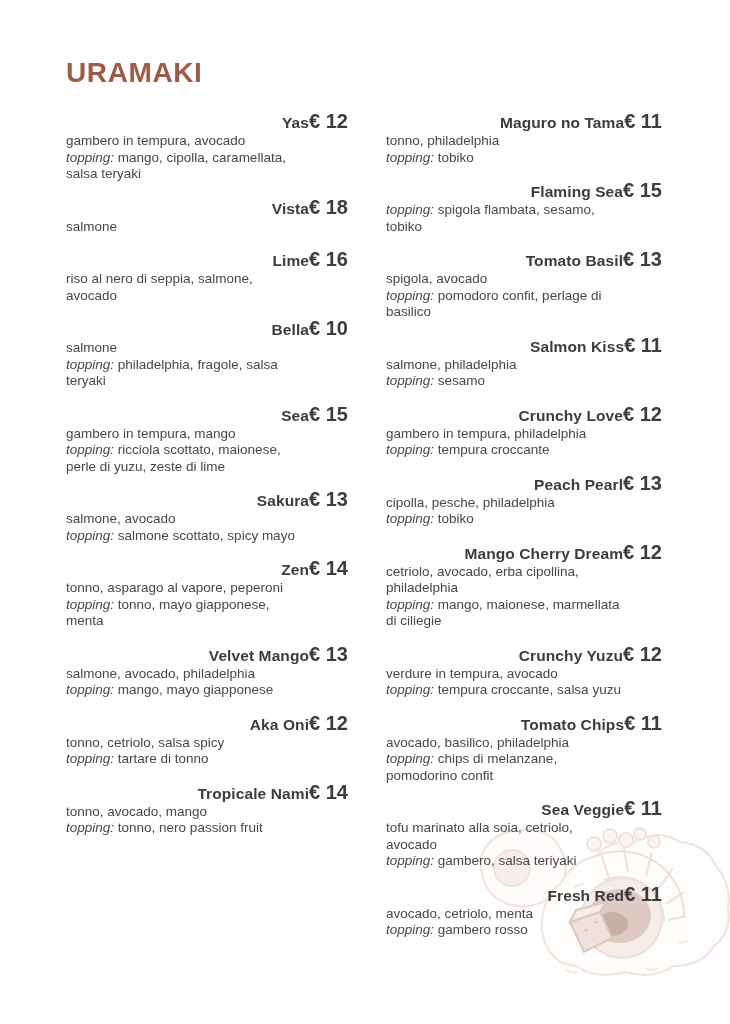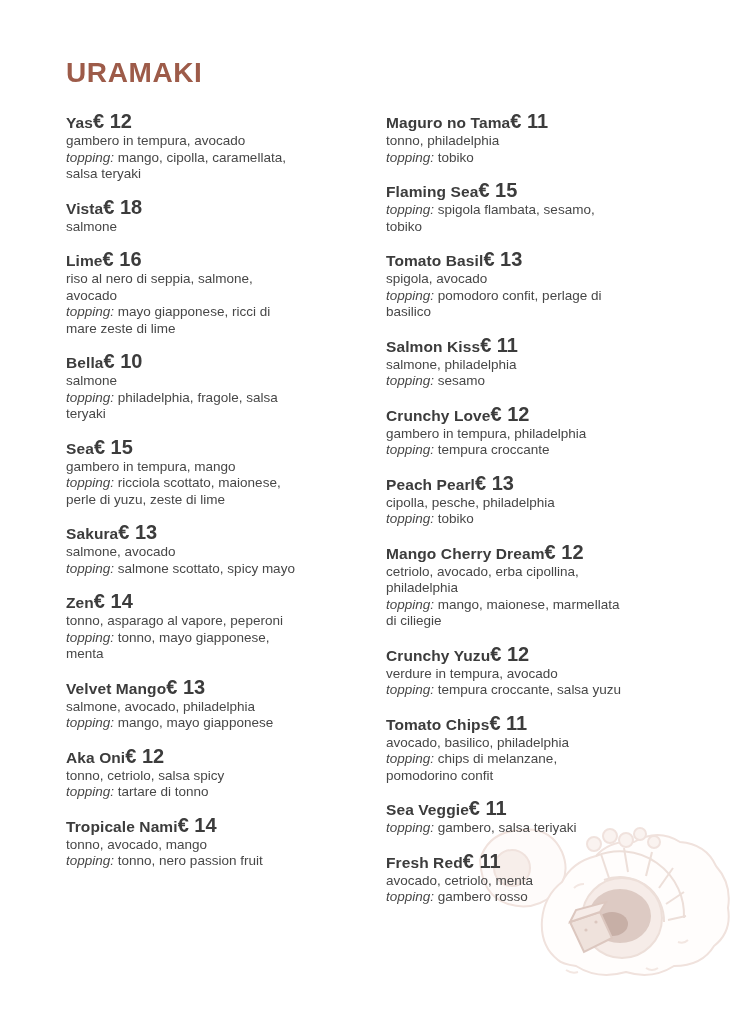--- a/index.html
+++ b/index.html
@@ -28,21 +28,21 @@
     gap: 38px;
     position: relative;
     z-index: 2;
   }
   .col { width: 282px; flex: none; }
   .col-right { width: 276px; }
 
   .item { margin-bottom: 14px; }
   .item-head {
     display: flex;
-    justify-content: flex-start;
+    justify-content: flex-end;
     align-items: baseline;
     line-height: 20px;
   }
   .item-name {
     font-size: 15.5px;
     font-weight: 700;
     color: #3c3c3c;
     letter-spacing: 0.1px;
   }
   .item-price {
@@ -92,21 +92,20 @@
       </div>
       <p class="item-desc">salmone</p>
     </article>
 
     <article class="item">
       <div class="item-head">
         <h2 class="item-name">Lime</h2>
         <span class="item-price">€ 16</span>
       </div>
       <p class="item-desc">riso al nero di seppia, salmone, avocado</p>
-      <p class="item-topping"><span class="topping-label">topping:</span> <span class="topping-text">mayo giapponese, ricci di mare zeste di lime</span></p>
     </article>
 
     <article class="item">
       <div class="item-head">
         <h2 class="item-name">Bella</h2>
         <span class="item-price">€ 10</span>
       </div>
       <p class="item-desc">salmone</p>
       <p class="item-topping"><span class="topping-label">topping:</span> <span class="topping-text">philadelphia, fragole, salsa teryaki</span></p>
     </article>
@@ -244,20 +243,21 @@
       </div>
       <p class="item-desc">avocado, basilico, philadelphia</p>
       <p class="item-topping"><span class="topping-label">topping:</span> <span class="topping-text">chips di melanzane, pomodorino confit</span></p>
     </article>
 
     <article class="item">
       <div class="item-head">
         <h2 class="item-name">Sea Veggie</h2>
         <span class="item-price">€ 11</span>
       </div>
+      <p class="item-desc">tofu marinato alla soia, cetriolo, avocado</p>
       <p class="item-topping"><span class="topping-label">topping:</span> <span class="topping-text">gambero, salsa teriyaki</span></p>
     </article>
 
     <article class="item">
       <div class="item-head">
         <h2 class="item-name">Fresh Red</h2>
         <span class="item-price">€ 11</span>
       </div>
       <p class="item-desc">avocado, cetriolo, menta</p>
       <p class="item-topping"><span class="topping-label">topping:</span> <span class="topping-text">gambero rosso</span></p>

